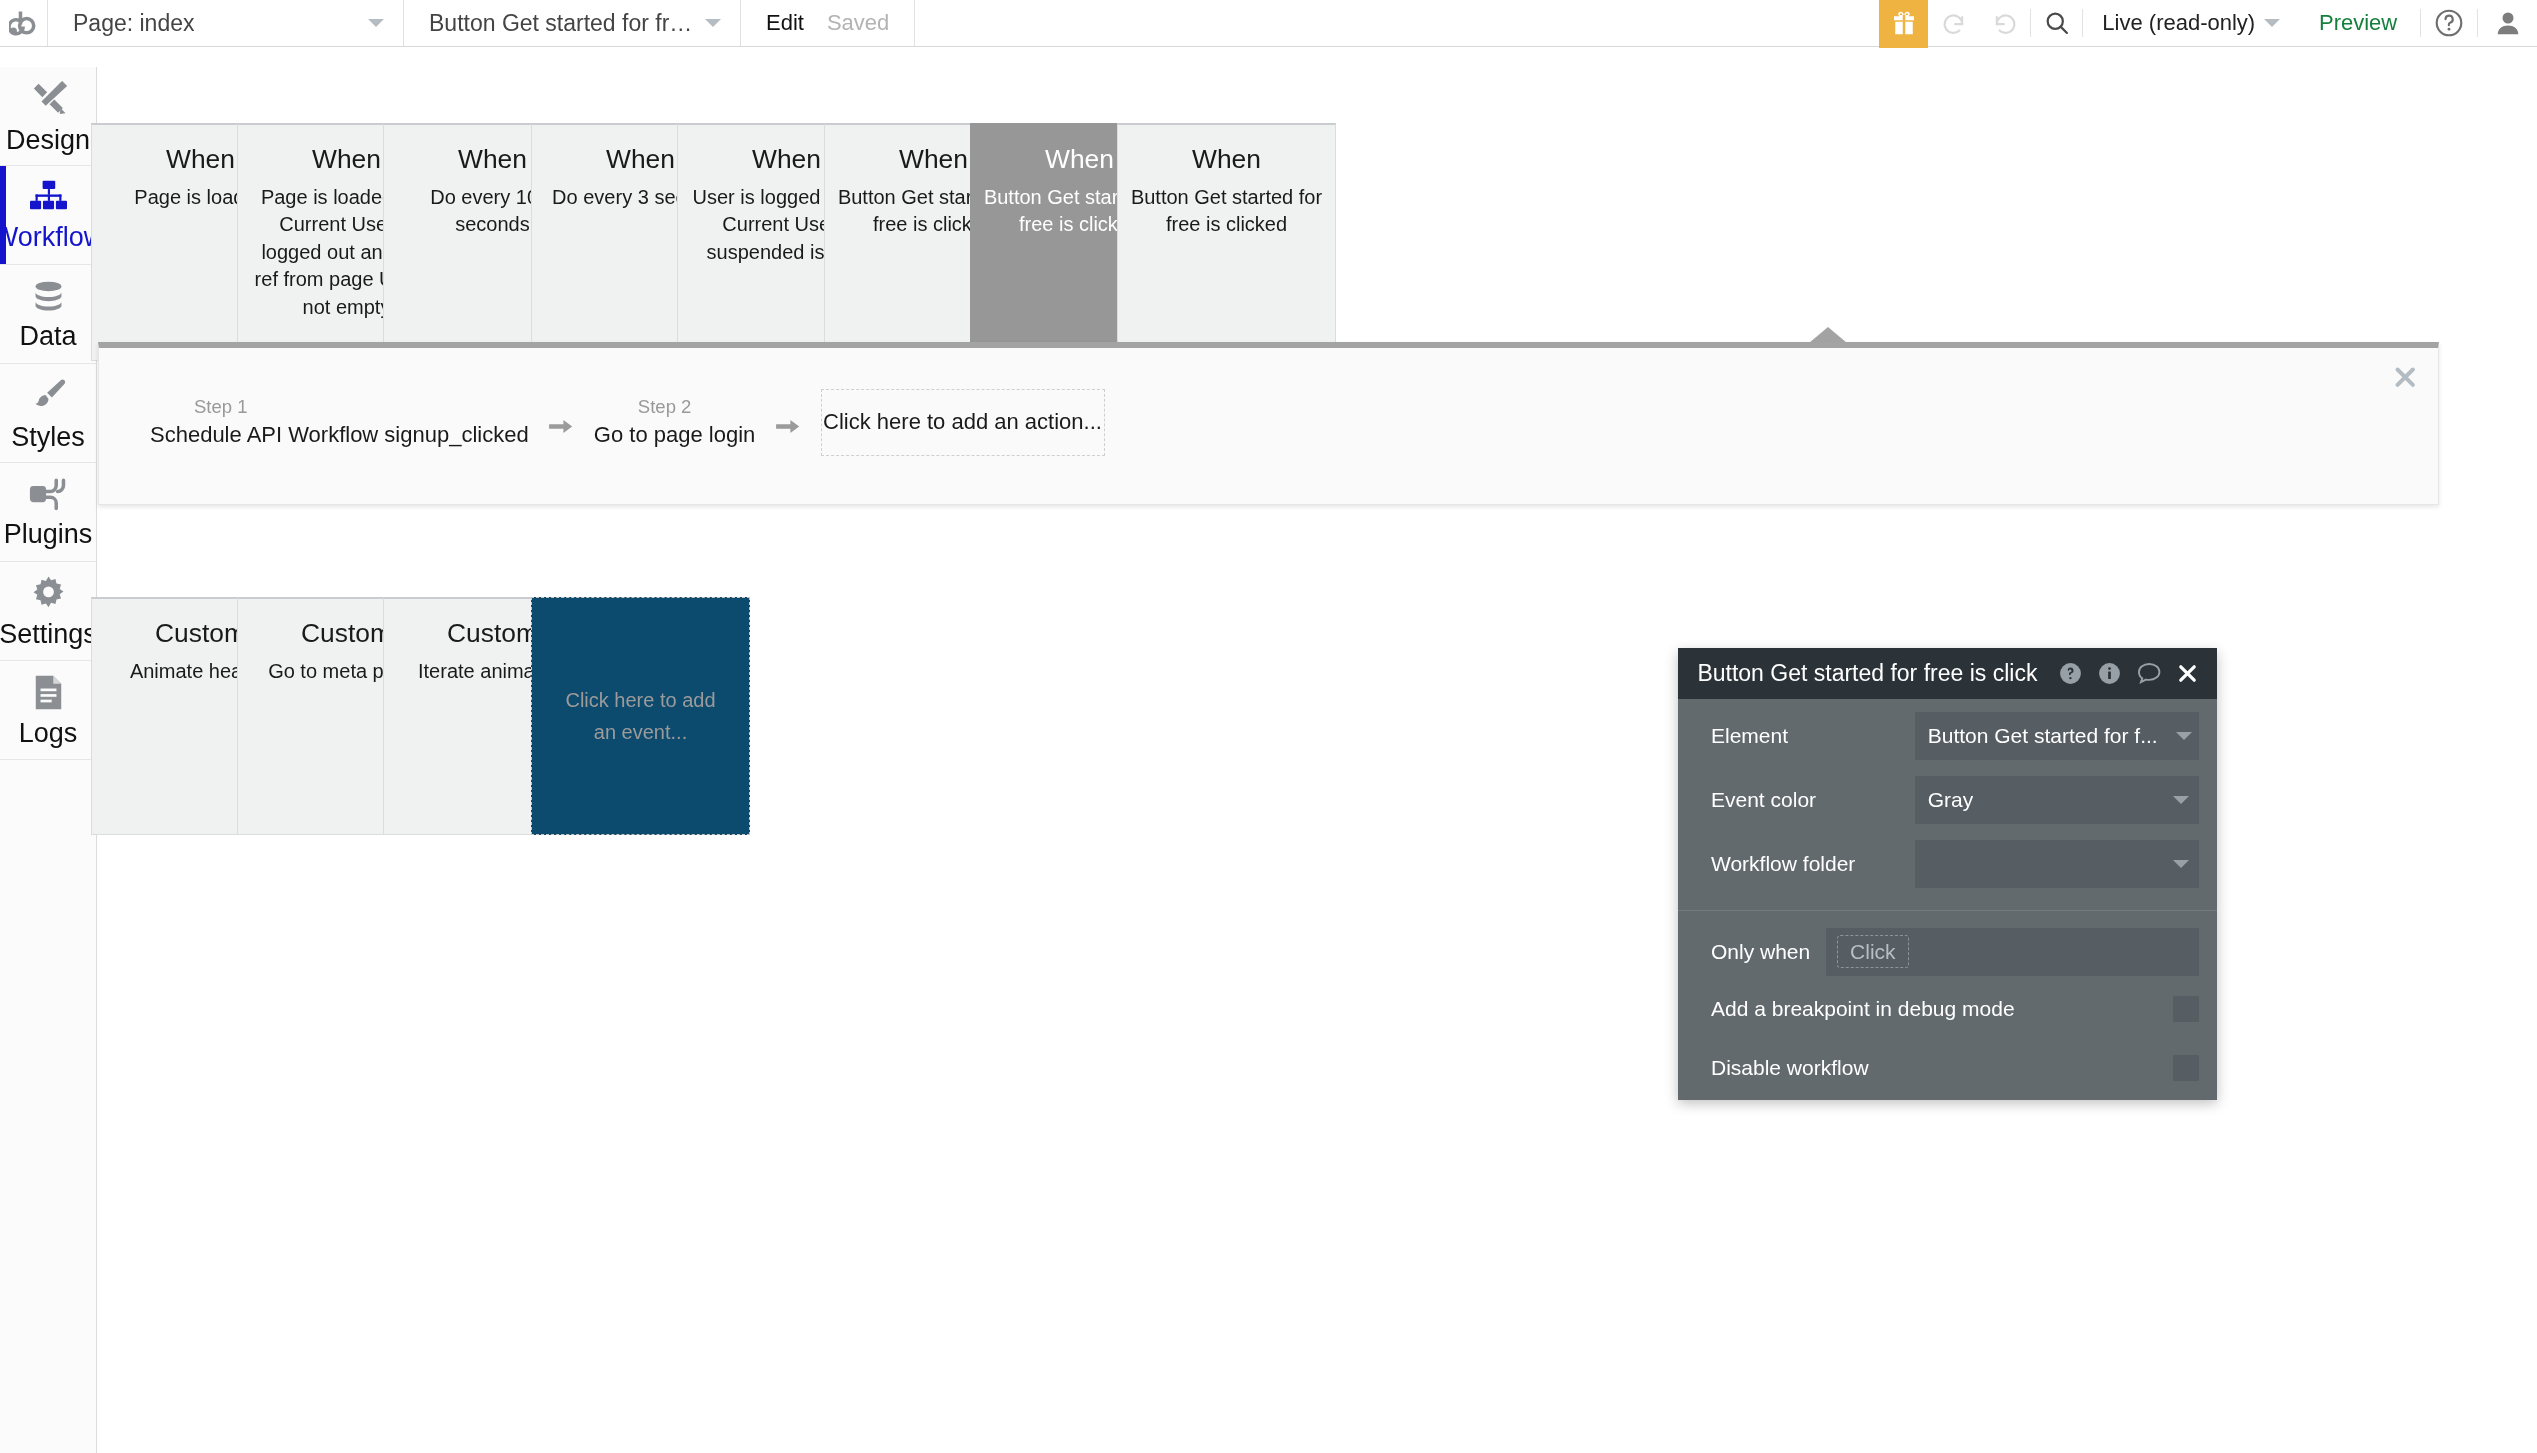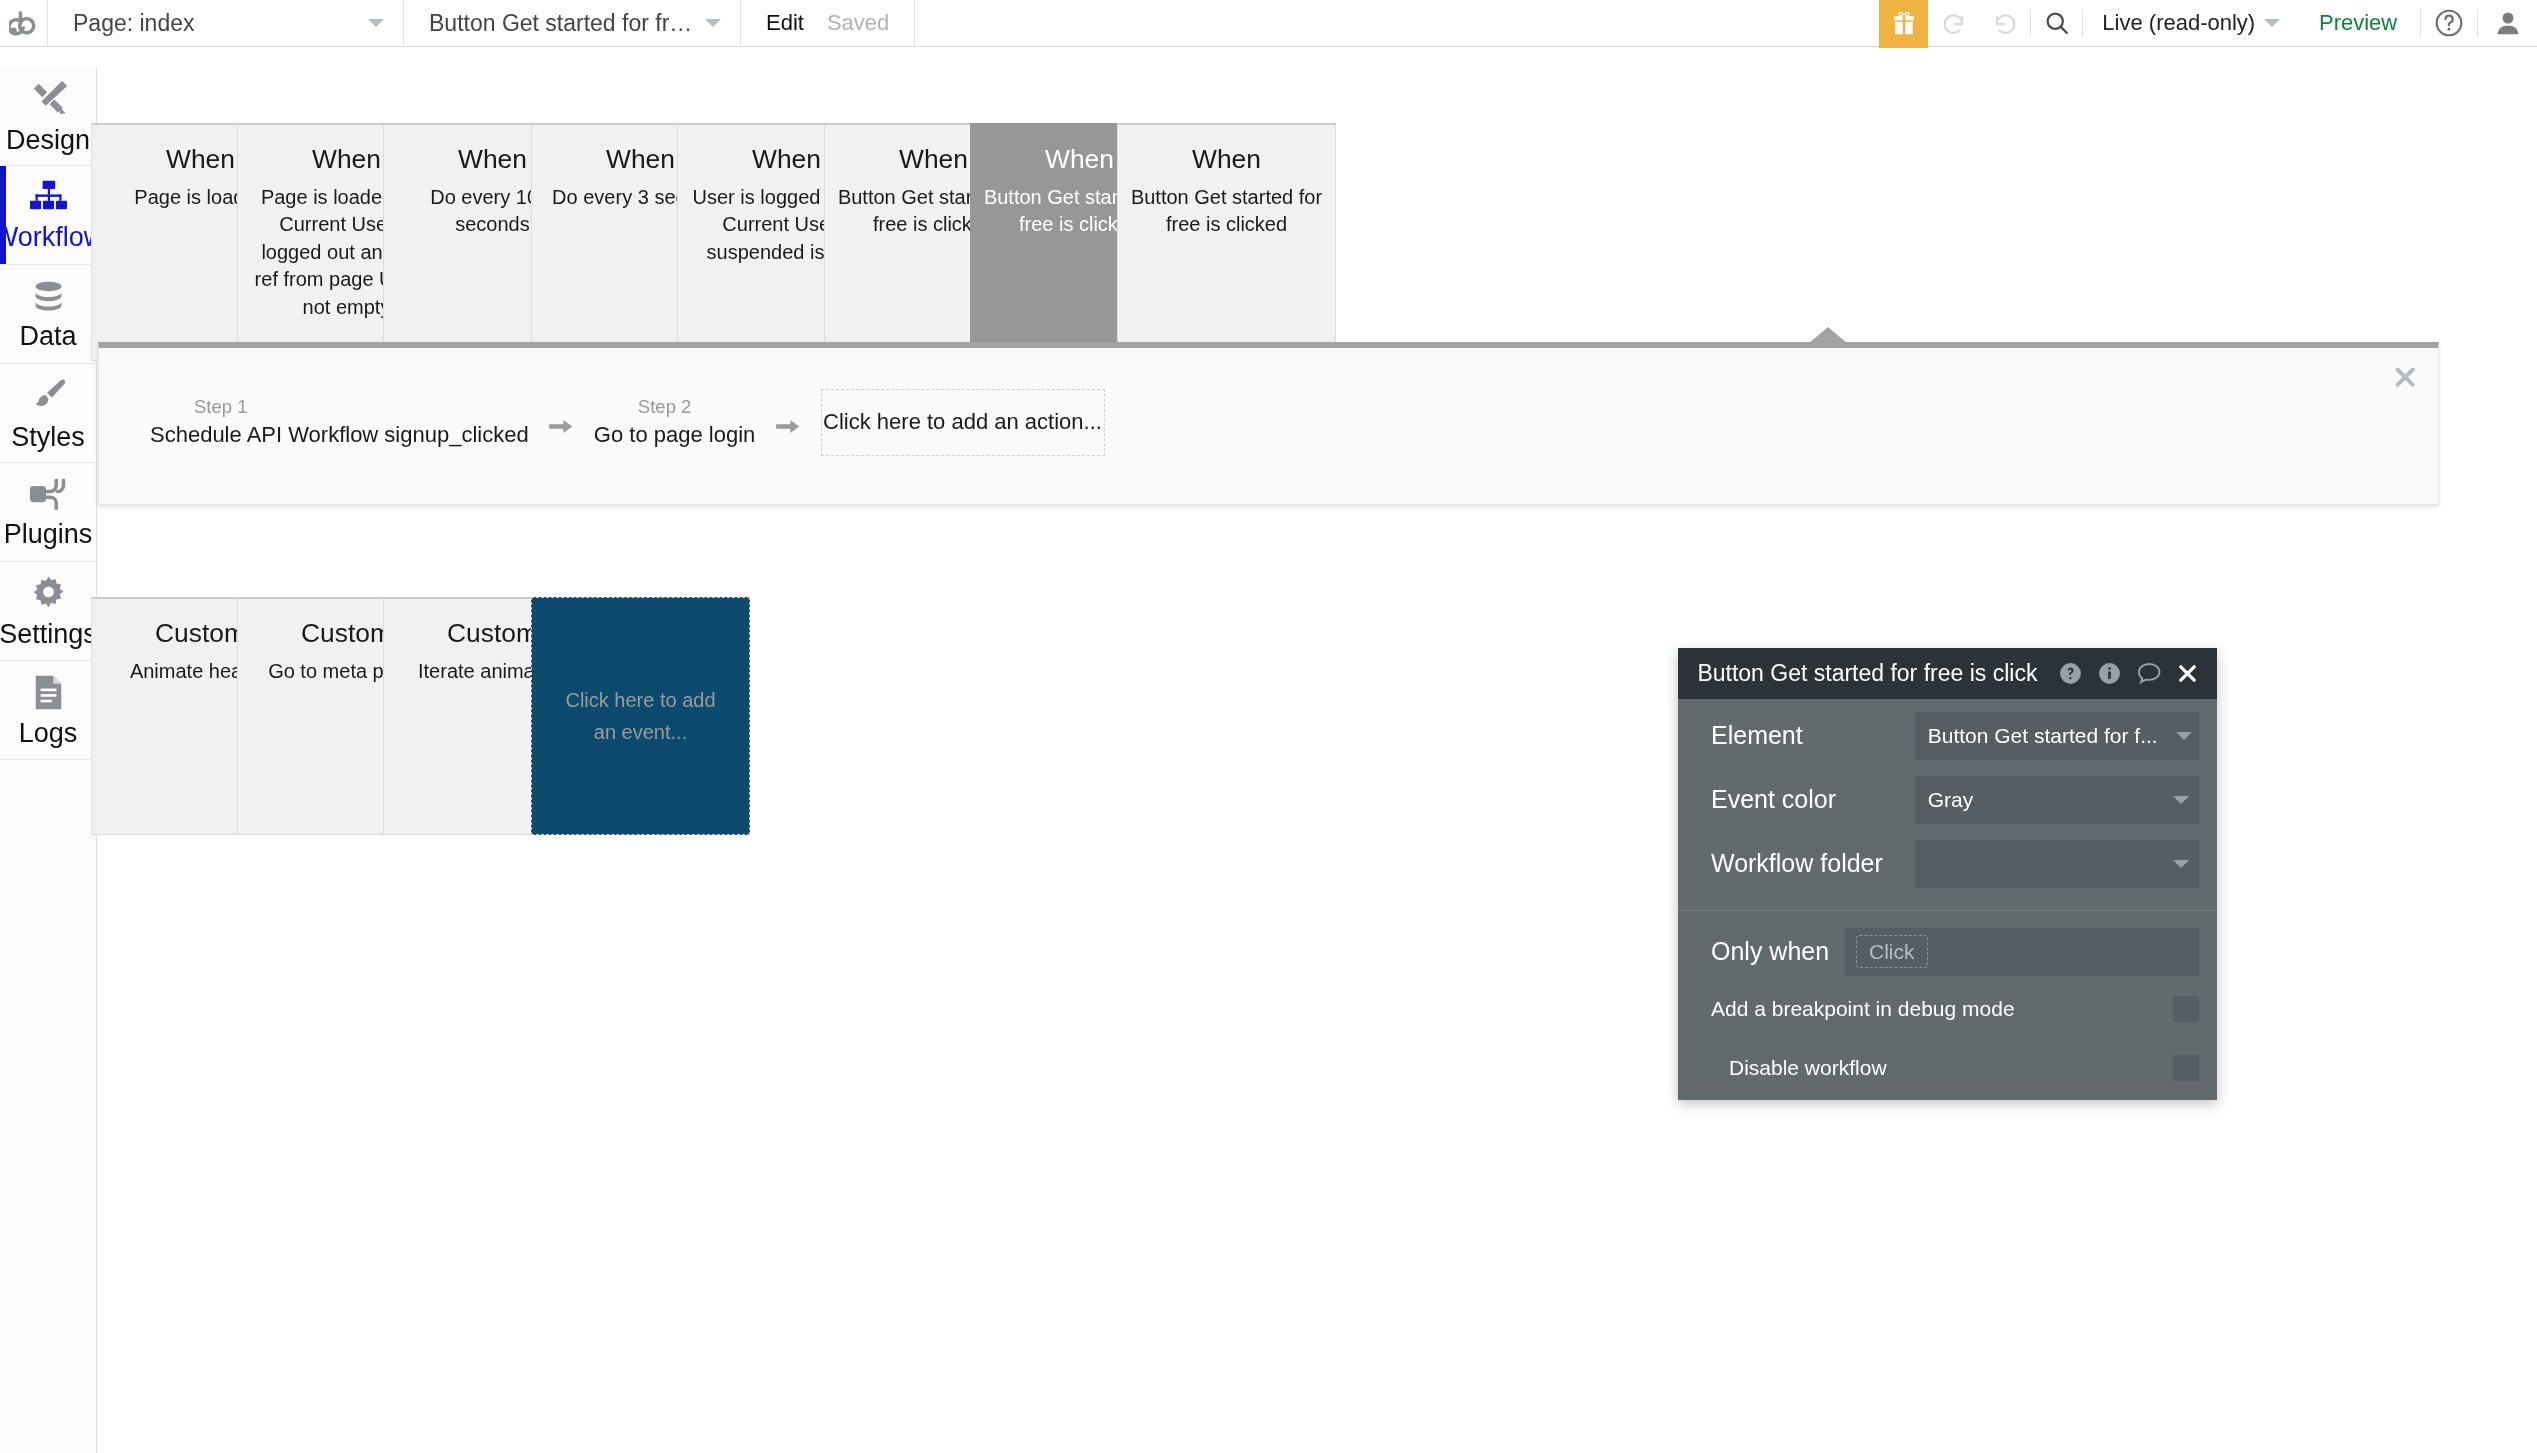--- a/index.html
+++ b/index.html
@@ -196,21 +196,21 @@
     white-space: nowrap; overflow: hidden; text-overflow: ellipsis;
   }
   .pd-hicons { display: flex; align-items: center; gap: 14px; flex: none; }
   .pd-hicons .hi { cursor: pointer; display:block; }
   .pd-body { padding: 19.4px 17.6px 12.3px 33px; }
   .pd-row {
     display: flex; align-items: center;
     height: 35px; margin-bottom: 29px;
   }
   .pd-row:last-child { margin-bottom: 0; }
-  .pd-label { color: #ffffff; font-size: 25px; flex: none; }
+  .pd-label { color: #ffffff; font-size: 21px; flex: none; }
   .pd-field {
     position: relative;
     margin-left: auto;
     width: 284px; height: 48px;
     background: #565e63;
     display: flex; align-items: center;
     padding: 0 30px 0 12.3px;
     color: #ffffff; font-size: 21px;
     cursor: pointer;
   }
@@ -236,21 +236,21 @@
   .pd-onlywhen-field .chip {
     border: 0.9px dashed #8e9599;
     border-radius: 3.5px;
     padding: 3.5px 12.3px;
     color: #b8bec2; font-size: 21px;
   }
   .pd-check-row {
     display: flex; align-items: center;
     height: 33px; margin-bottom: 26.4px;
   }
-  .pd-check-row:last-child { margin-bottom: 3.5px; margin-left: 18px; }
+  .pd-check-row:last-child { margin-bottom: 3.5px; }
   .pd-check-label { color: #ffffff; font-size: 21px; }
   .pd-checkbox {
     margin-left: auto;
     width: 26.4px; height: 26.4px;
     background: #565e63;
     cursor: pointer;
   }
 </style>
 </head>
 <body>

